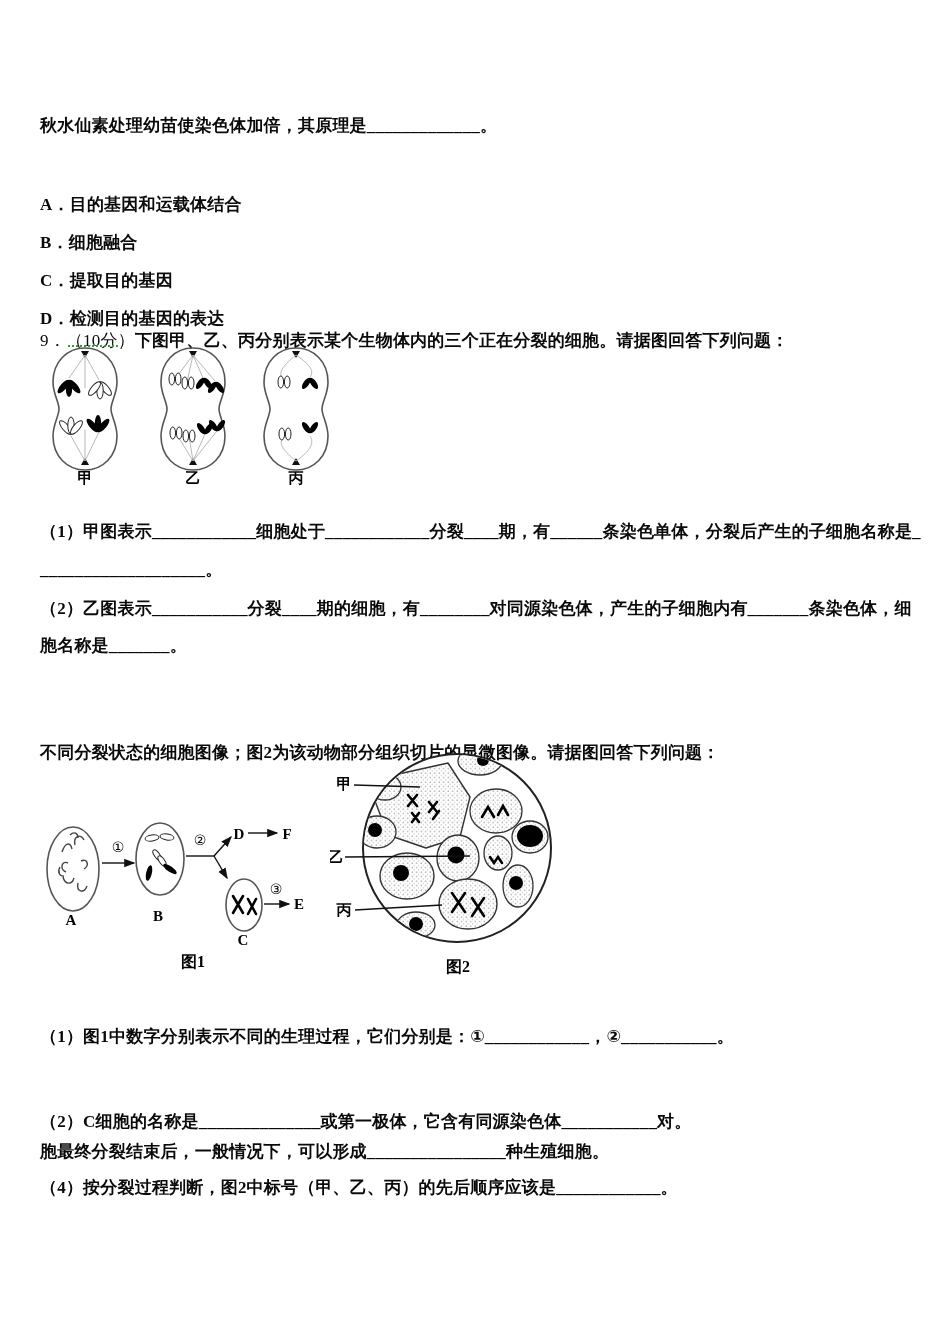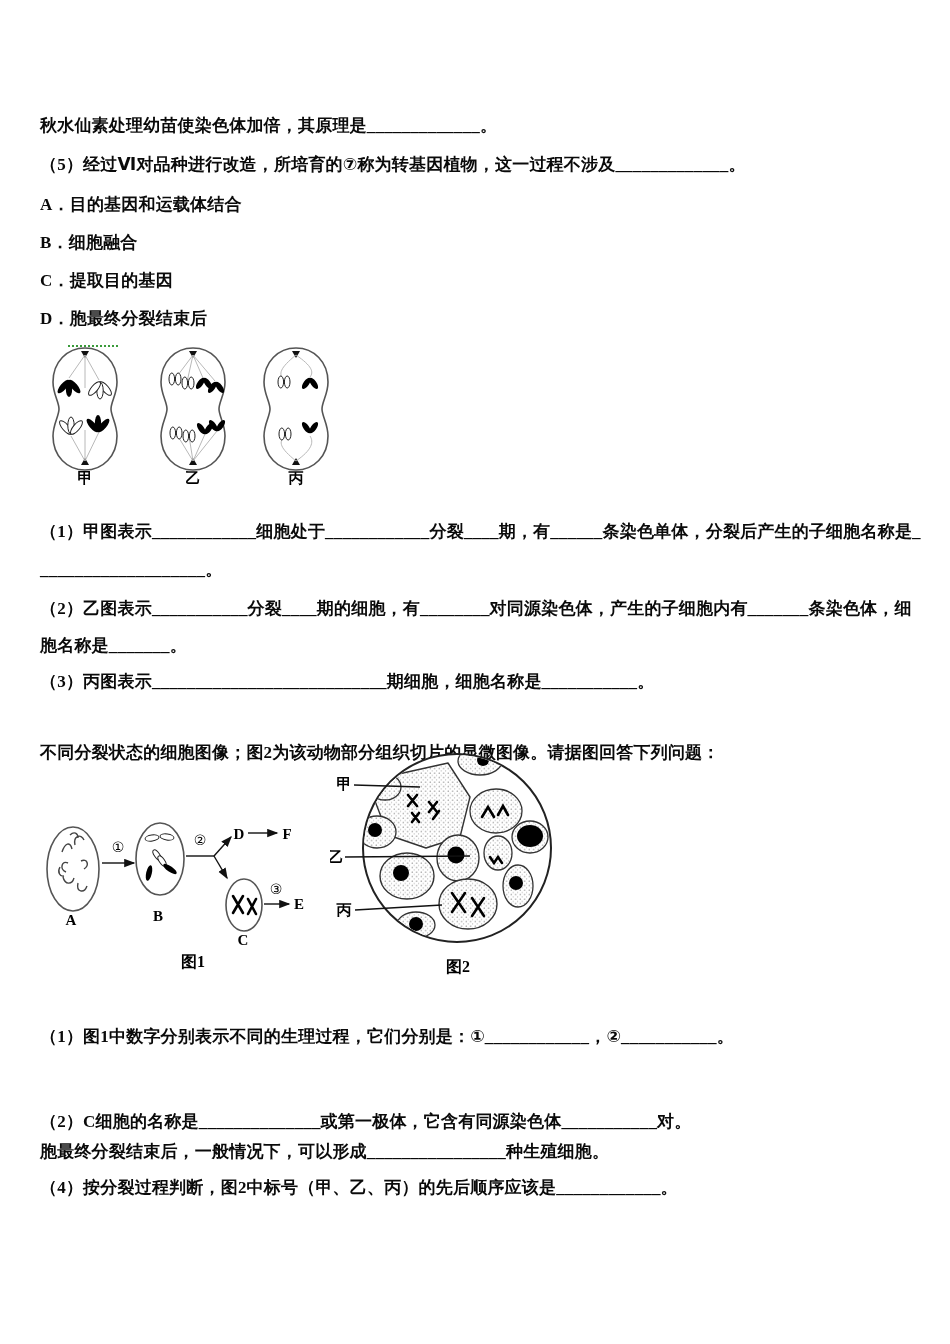--- a/index.html
+++ b/index.html
@@ -35,26 +35,26 @@
   .lbl{font-size:15px;}
   .cap{font-size:16px;}
   .stepnum{font-size:14px;font-weight:400;}
 </style>
 </head>
 <body>
 
 <div class="page">
 
   <p class="line" style="top:97px">秋水仙素处理幼苗使染色体加倍，其原理是_____________。</p>
-  <p class="line" style="top:136px">（5）经过Ⅵ对品种进行改造，所培育的⑦称为转基因植物，这一过程不涉及_____________。</p>
   <p class="line" style="top:176px">A．目的基因和运载体结合</p>
   <p class="line" style="top:214px">B．细胞融合</p>
   <p class="line" style="top:252px">C．提取目的基因</p>
-  <p class="line" style="top:290px">D．胞最终分裂结束后</p>
-
+  <p class="line" style="top:290px">D．检测目的基因的表达</p>
+
+  <p class="line" style="top:312px"><span class="prefix">9．（10分）</span><span>下图甲、乙、丙分别表示某个生物体内的三个正在分裂的细胞。请据图回答下列问题：</span></p>
 
   <div class="squiggle"></div>
 
   <svg class="fig" style="left:45px;top:346px" width="290" height="142" viewBox="0 0 290 142">
     <defs>
       <path id="peanut" d="M38,2 C56,2 70,16 70,36 C70,48 64,56 64,63 C64,70 70,78 70,90 C70,110 56,124 38,124 C20,124 6,110 6,90 C6,78 12,70 12,63 C12,56 6,48 6,36 C6,16 20,2 38,2 Z"></path>
       <g id="fanB">
         <ellipse class="chrB" cx="8.5" cy="0" rx="8.5" ry="3.2" transform="rotate(50)"></ellipse>
         <ellipse class="chrB" cx="8.5" cy="0" rx="8.5" ry="3.2" transform="rotate(90)"></ellipse>
         <ellipse class="chrB" cx="8.5" cy="0" rx="8.5" ry="3.2" transform="rotate(130)"></ellipse>
@@ -113,21 +113,20 @@
 
     <text class="lbl" x="40" y="137" text-anchor="middle">甲</text>
     <text class="lbl" x="148" y="137" text-anchor="middle">乙</text>
     <text class="lbl" x="251" y="137" text-anchor="middle">丙</text>
   </svg>
 
   <p class="line" style="top:503px">（1）甲图表示____________细胞处于____________分裂____期，有______条染色单体，分裂后产生的子细胞名称是_</p>
   <p class="line" style="top:541px">___________________。</p>
   <p class="line" style="top:580px">（2）乙图表示___________分裂____期的细胞，有________对同源染色体，产生的子细胞内有_______条染色体，细</p>
   <p class="line" style="top:617px">胞名称是_______。</p>
-  <p class="line" style="top:653px">（3）丙图表示___________________________期细胞，细胞名称是___________。</p>
 
   <p class="line" style="top:724px">不同分裂状态的细胞图像；图2为该动物部分组织切片的显微图像。请据图回答下列问题：</p>
 
   <svg class="fig" style="left:30px;top:757px" width="310" height="222" viewBox="0 0 310 222">
     <defs>
       <marker id="ah" markerWidth="9" markerHeight="8" refX="7" refY="3" orient="auto">
         <path d="M0,0 L8,3 L0,6 Z" fill="#111"></path>
       </marker>
     </defs>
 

